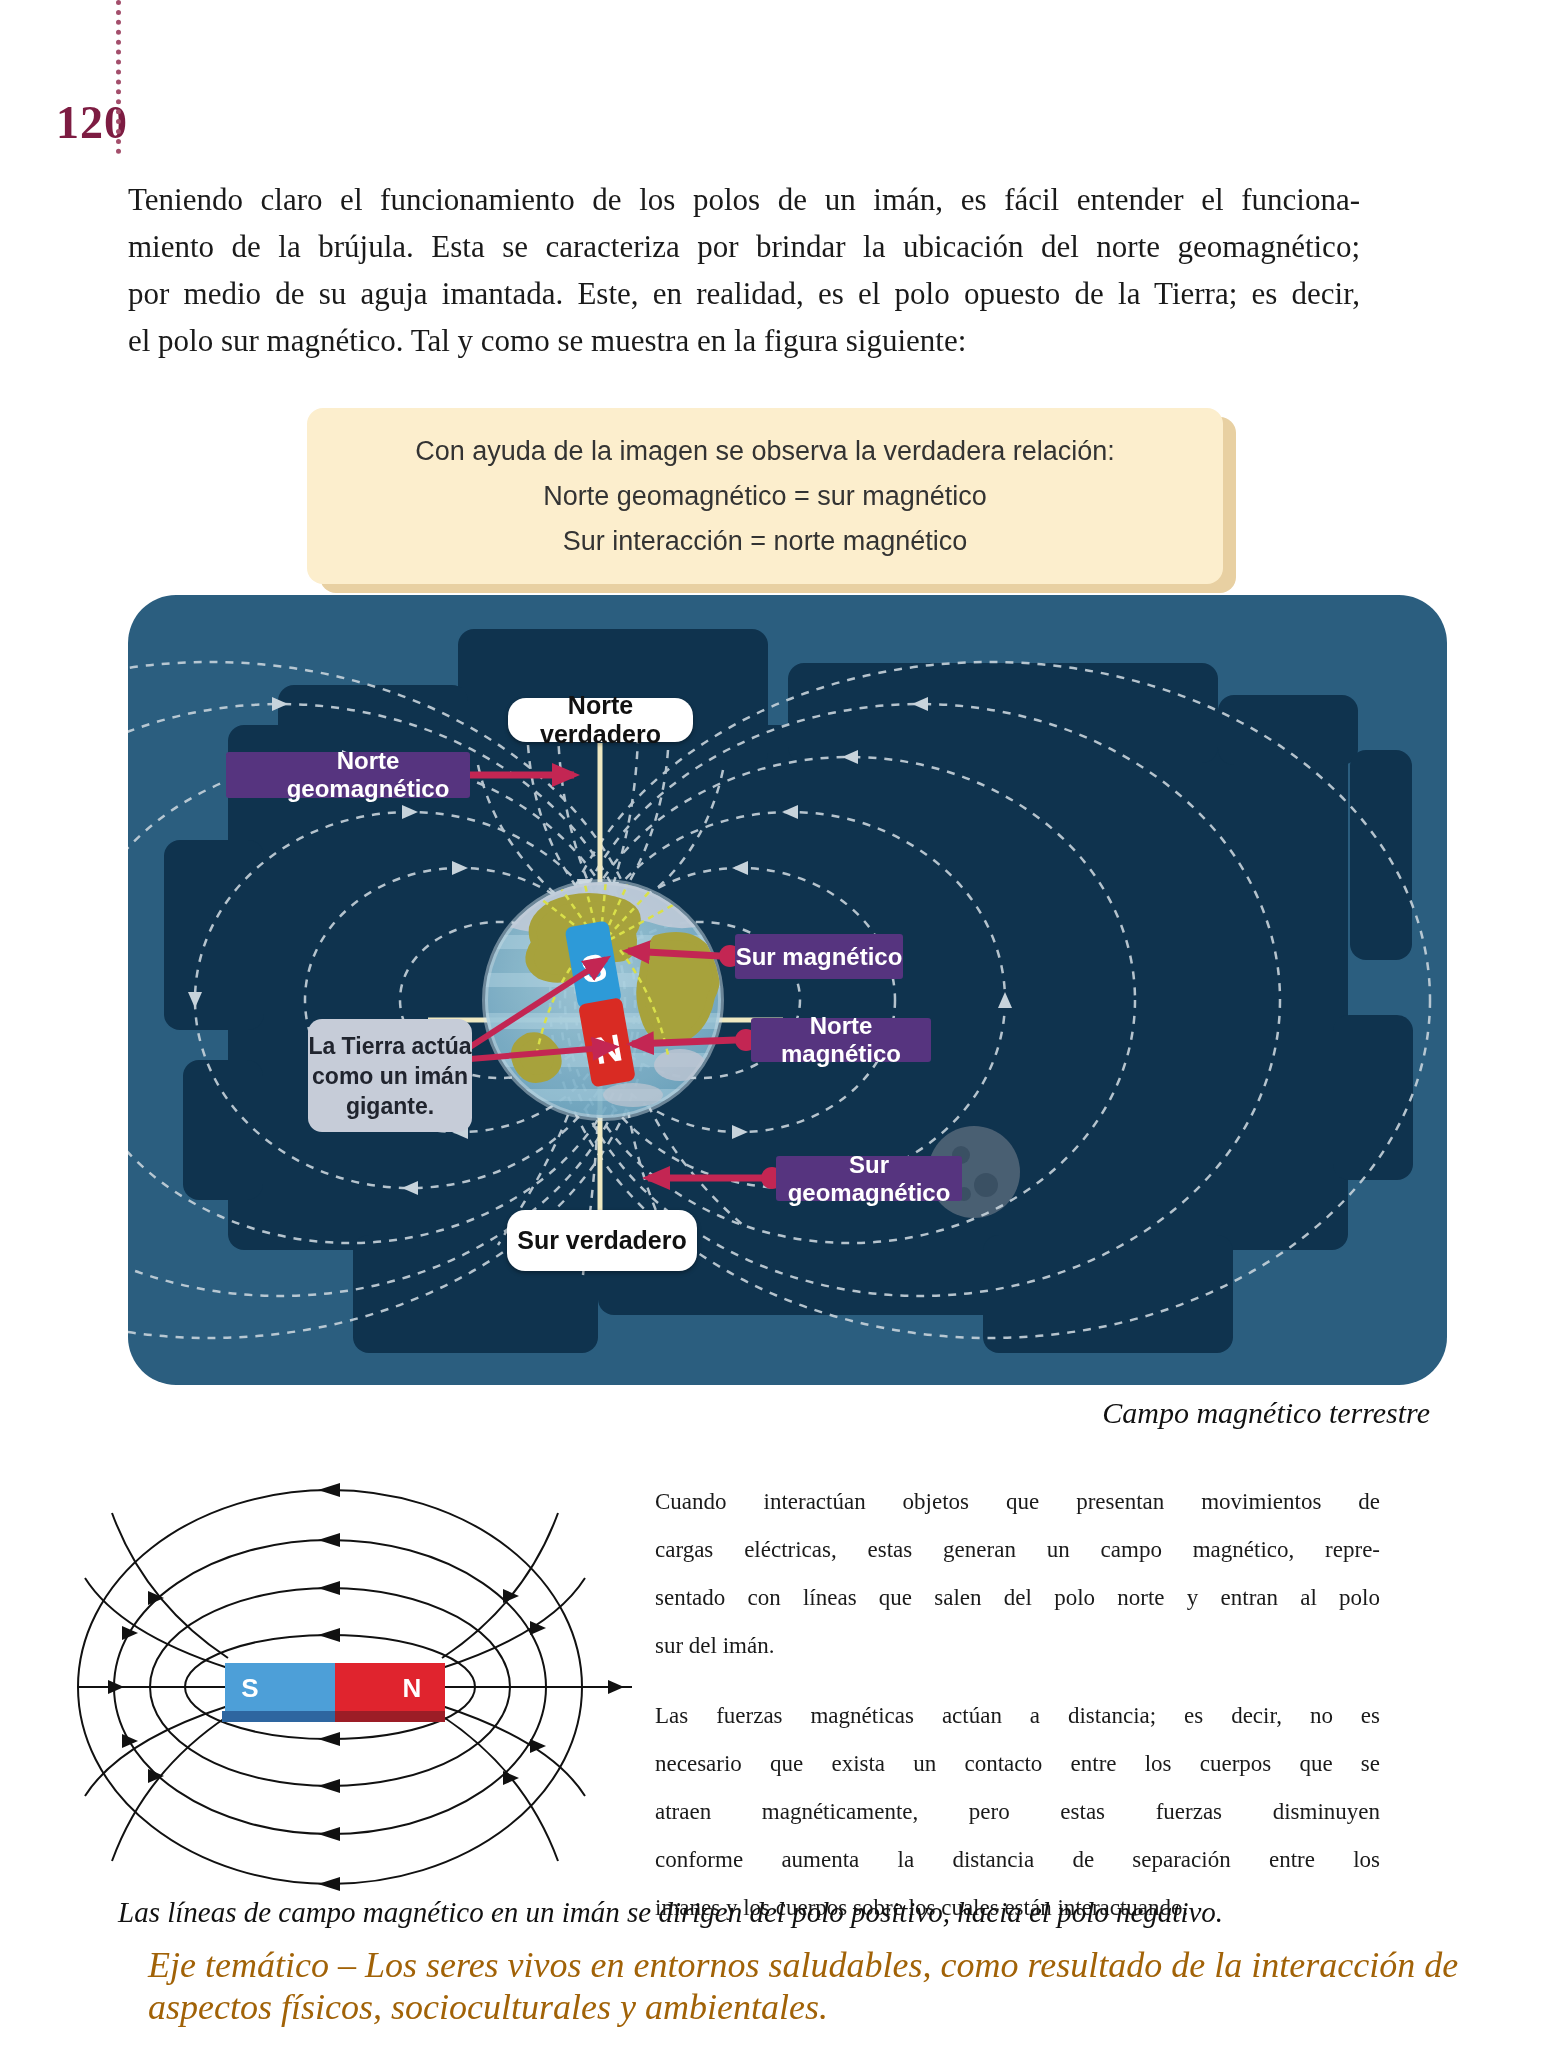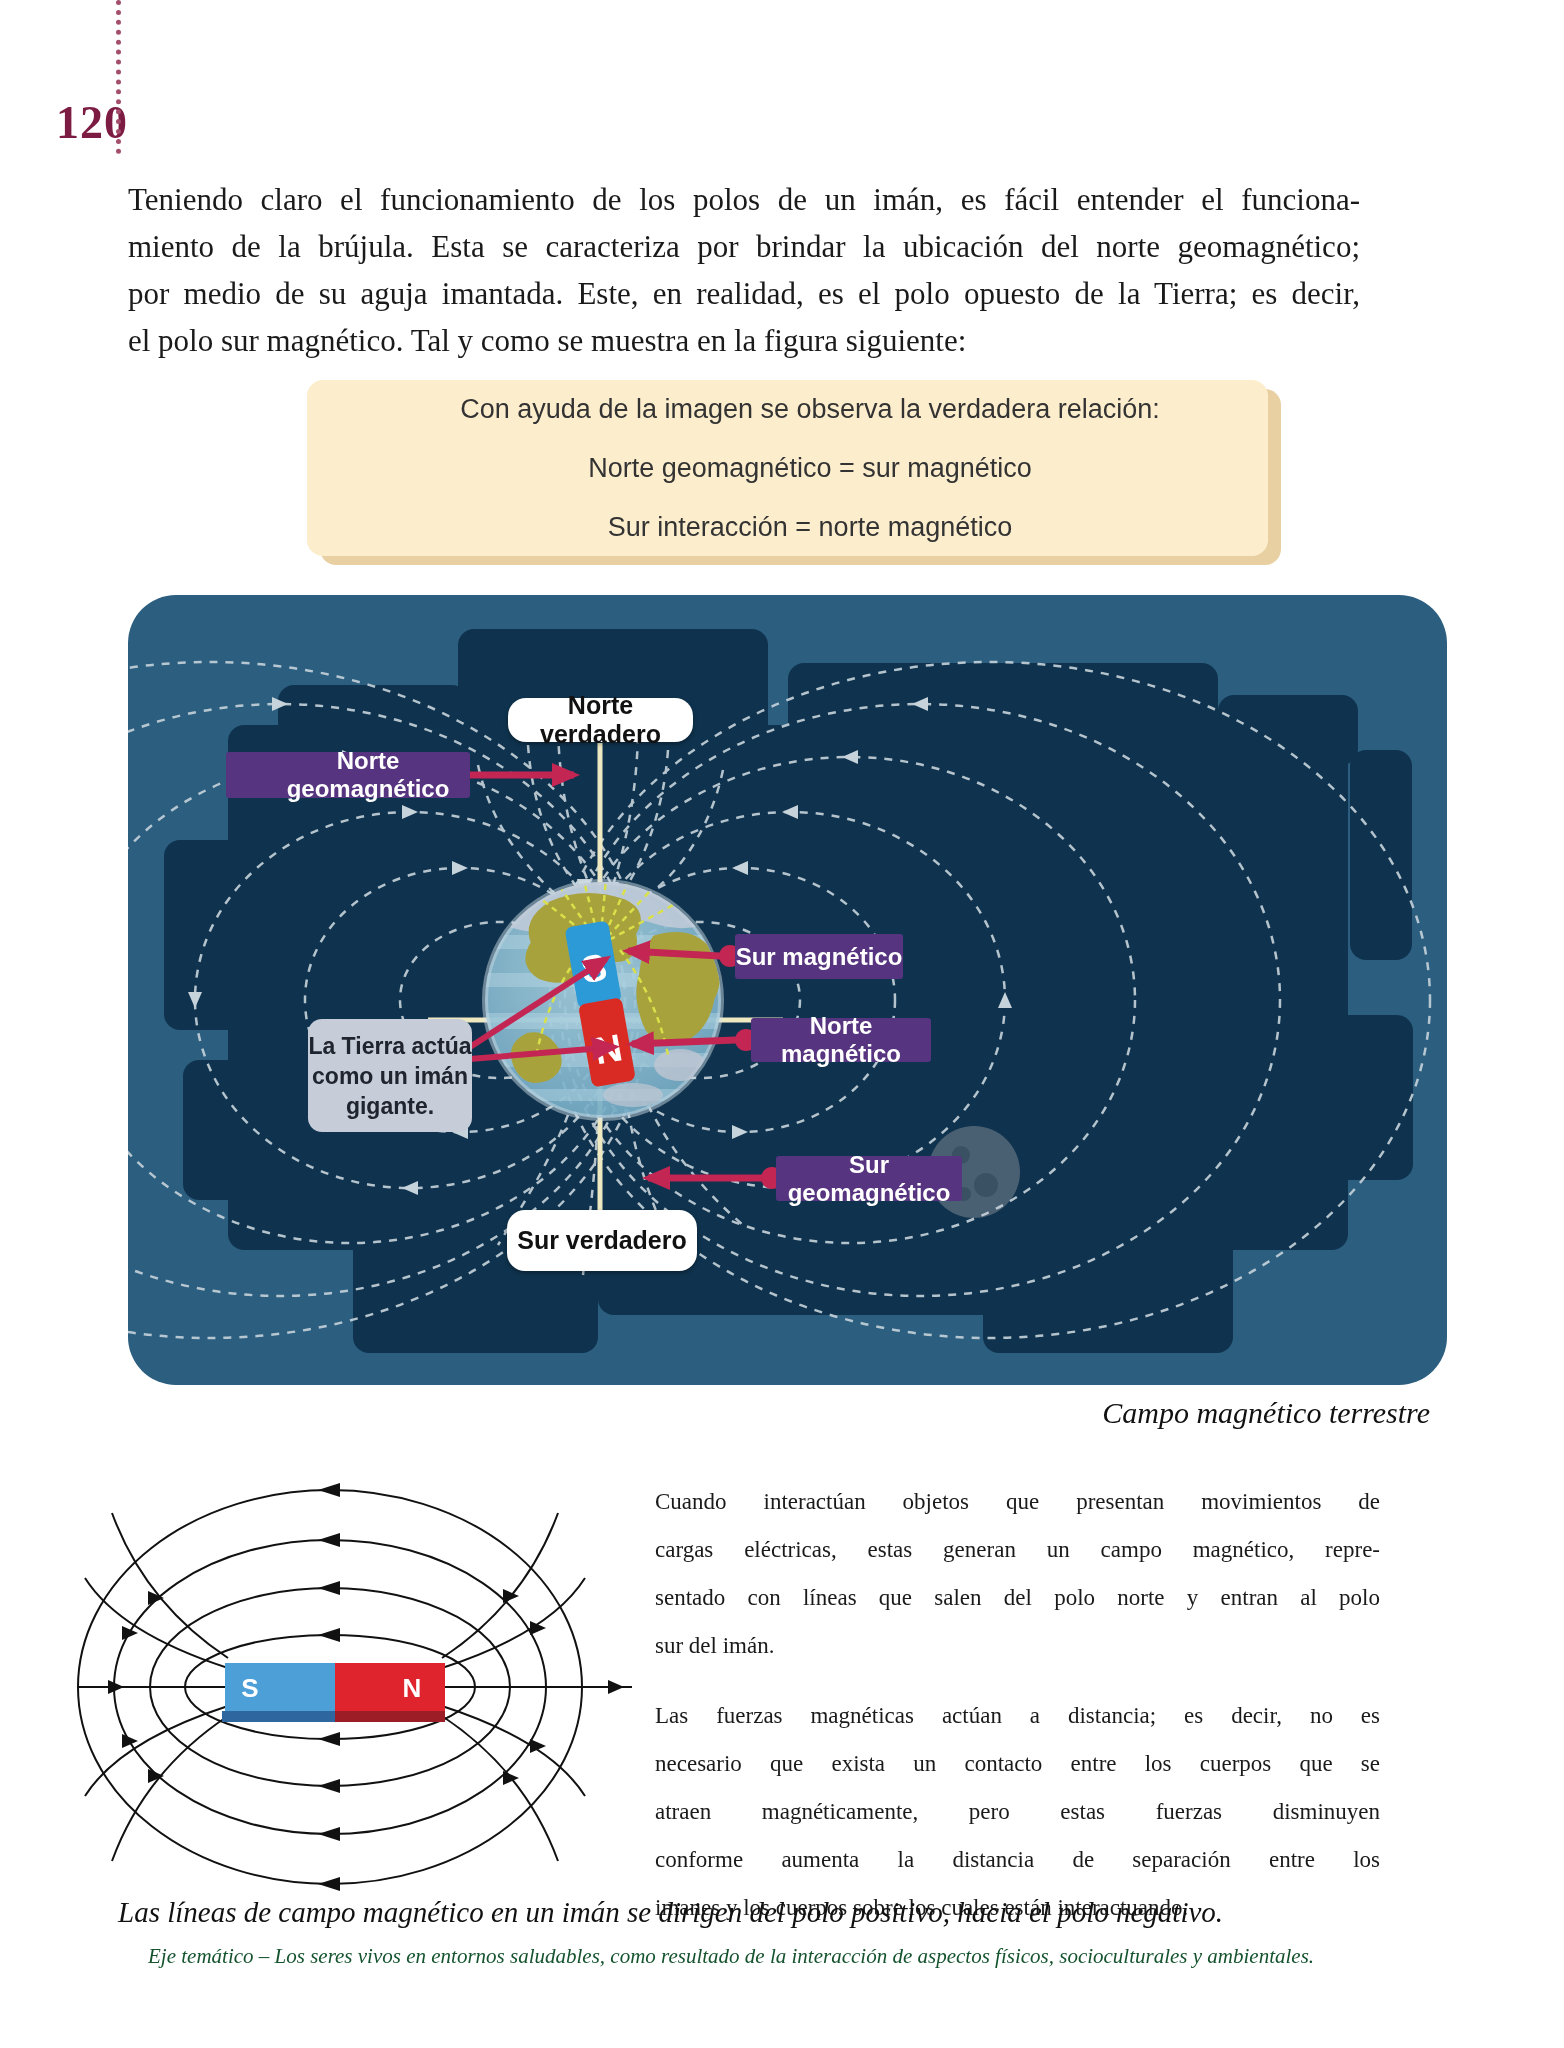--- a/index.html
+++ b/index.html
@@ -9,24 +9,24 @@
   
   .pagenum{position:absolute;left:56px;top:96px;font-size:46px;font-weight:bold;color:#7d1c42;letter-spacing:1px;}
   .dotted-rule{position:absolute;left:116px;top:0;height:154px;width:0;border-left:5px dotted #a34e6b;}
 
   
   .intro{position:absolute;left:128px;top:176px;width:1232px;font-size:31px;line-height:47px;}
   .jline{text-align:justify;text-align-last:justify;}
   .jline.last{text-align-last:left;}
 
   
-  .callout{position:absolute;left:307px;top:380px;width:916px;height:176px;background:#fceecd;
+  .callout{position:absolute;left:307px;top:408px;width:916px;height:176px;background:#fceecd;
            border-radius:16px;box-shadow:13px 9px 0 #e8d0a2;
-           display:flex;flex-direction:column;justify-content:center;align-items:center;gap:28px;
-           font-family:"Liberation Sans","DejaVu Sans",sans-serif;font-size:27px;color:#333333;padding-left:45px;}
+           display:flex;flex-direction:column;justify-content:center;align-items:center;gap:14px;
+           font-family:"Liberation Sans","DejaVu Sans",sans-serif;font-size:27px;color:#333333;}
 
   
   .figure{position:absolute;left:128px;top:595px;width:1319px;height:790px;}
   .figure svg{position:absolute;left:0;top:0;}
   .flabel{position:absolute;display:flex;align-items:center;justify-content:center;text-align:center;
           font-family:"Liberation Sans","DejaVu Sans",sans-serif;font-weight:bold;}
   .pill{background:#ffffff;color:#111111;border-radius:18px;font-size:25px;box-shadow:0 2px 4px rgba(0,0,0,.35);}
   .plabel{background:#56347f;color:#ffffff;font-size:24px;border-radius:3px;}
   .graybox{background:#c6ccd8;color:#20242e;font-size:23px;line-height:30px;border-radius:14px;font-weight:bold;}
   .lbl-norte-verdadero{left:380px;top:103px;width:185px;height:44px;}
@@ -38,21 +38,21 @@
   .lbl-sur-verdadero{left:379px;top:615px;width:190px;height:61px;}
 
   .fig-caption{position:absolute;left:900px;top:1396px;width:530px;text-align:right;
                font-style:italic;font-size:30px;color:#111111;}
 
   
   .magnet-diagram{position:absolute;left:60px;top:1428px;}
   .bodycol{position:absolute;left:655px;top:1478px;width:725px;font-size:23px;line-height:48px;}
   .bodycol .para + .para{margin-top:22px;}
   .caption2{position:absolute;left:118px;top:1896px;width:1300px;font-style:italic;font-size:29px;color:#111111;}
-  .footer{position:absolute;left:148px;top:1944px;width:1340px;font-style:italic;font-size:21px;color:#14532d;}
+  .footer{position:absolute;left:148px;top:1944px;width:1340px;font-style:italic;font-size:36px;color:#a16207;}
 </style>
 </head>
 <body>
 
 <div class="page">
 
   <div class="pagenum">120</div>
   <div class="dotted-rule"></div>
 
   <div class="intro">

